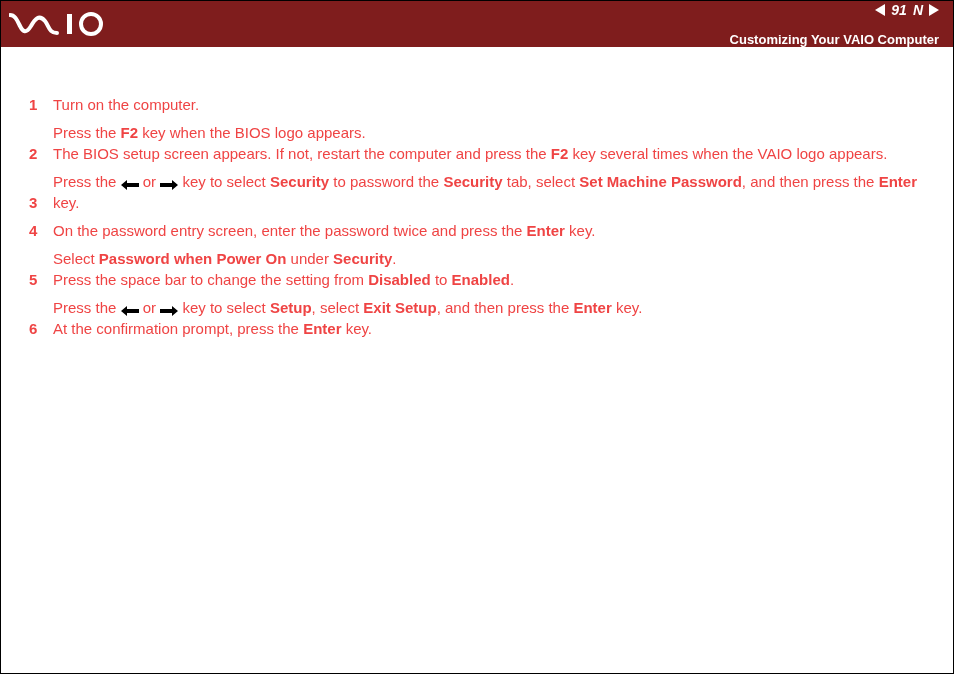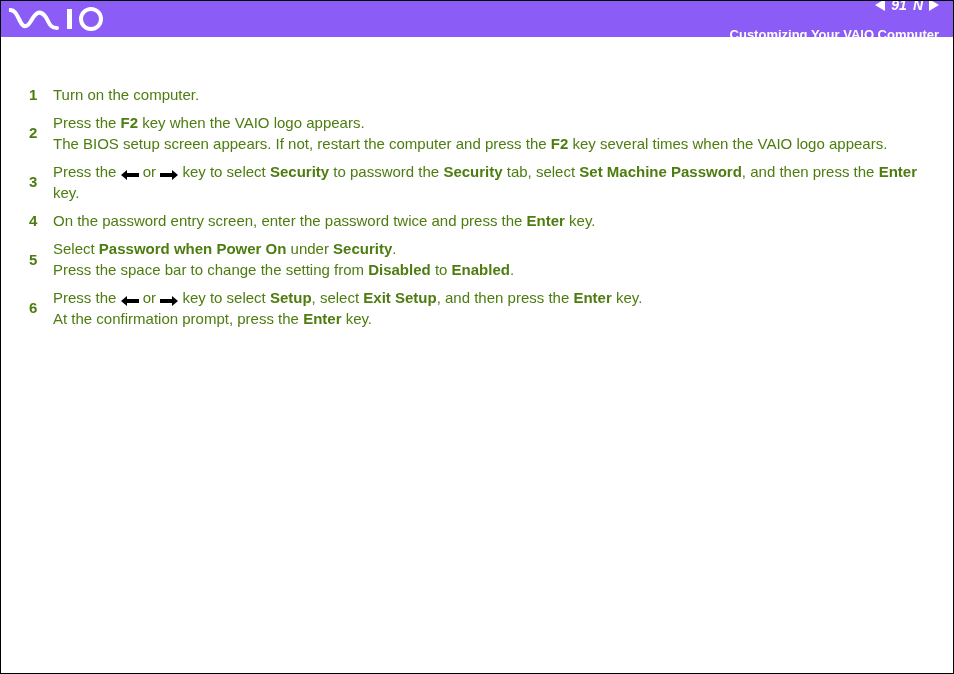--- a/index.html
+++ b/index.html
@@ -5,23 +5,23 @@
   * { margin: 0; padding: 0; box-sizing: border-box; }
   body {
     width: 954px;
     height: 674px;
     font-family: Arial, Helvetica, sans-serif;
     background: #fff;
     position: relative;
     border: 1px solid #000;
   }
   .header {
-    background: #8b5cf6;
+    background: #7f1d1d;
     color: #fff;
-    height: 36px;
+    height: 46px;
     display: flex;
     align-items: center;
     justify-content: space-between;
     padding: 0 14px 0 8px;
   }
   .logo {
     display: flex;
     align-items: center;
   }
   .logo svg { display: block; }
@@ -62,25 +62,25 @@
     font-weight: normal;
     margin-bottom: 10px;
   }
   ol.steps {
     list-style: none;
     counter-reset: step;
   }
   ol.steps > li {
     counter-increment: step;
     display: flex;
-    align-items: center;
+    align-items: flex-end;
     margin-bottom: 8px;
     font-size: 15px;
     line-height: 1.35;
-    color: #4d7c0f;
+    color: #ef4444;
   }
   ol.steps > li::before {
     content: counter(step);
     font-weight: bold;
     width: 24px;
     flex: 0 0 24px;
   }
   .step-body { flex: 1; }
   .step-body strong { font-weight: bold; }
   .arrow {
@@ -116,21 +116,21 @@
 
 <div class="content">
   <ol class="steps">
 
     <li>
       <div class="step-body">Turn on the computer.</div>
     </li>
 
     <li>
       <div class="step-body">
-        <span>Press the </span><strong>F2</strong><span> key when the VAIO logo appears.</span><br>
+        <span>Press the </span><strong>F2</strong><span> key when the BIOS logo appears.</span><br>
         <span>The BIOS setup screen appears. If not, restart the computer and press the </span><strong>F2</strong><span> key several times when the VAIO logo appears.</span>
       </div>
     </li>
 
     <li>
       <div class="step-body">
         <span>Press the </span><span class="arrow"><svg width="18" height="10" viewBox="0 0 18 10">
               <path d="M0 5 L6 0 L6 3 L18 3 L18 7 L6 7 L6 10 Z" fill="#000"></path>
             </svg></span><span> or </span><span class="arrow"><svg width="18" height="10" viewBox="0 0 18 10">
               <path d="M18 5 L12 0 L12 3 L0 3 L0 7 L12 7 L12 10 Z" fill="#000"></path>

